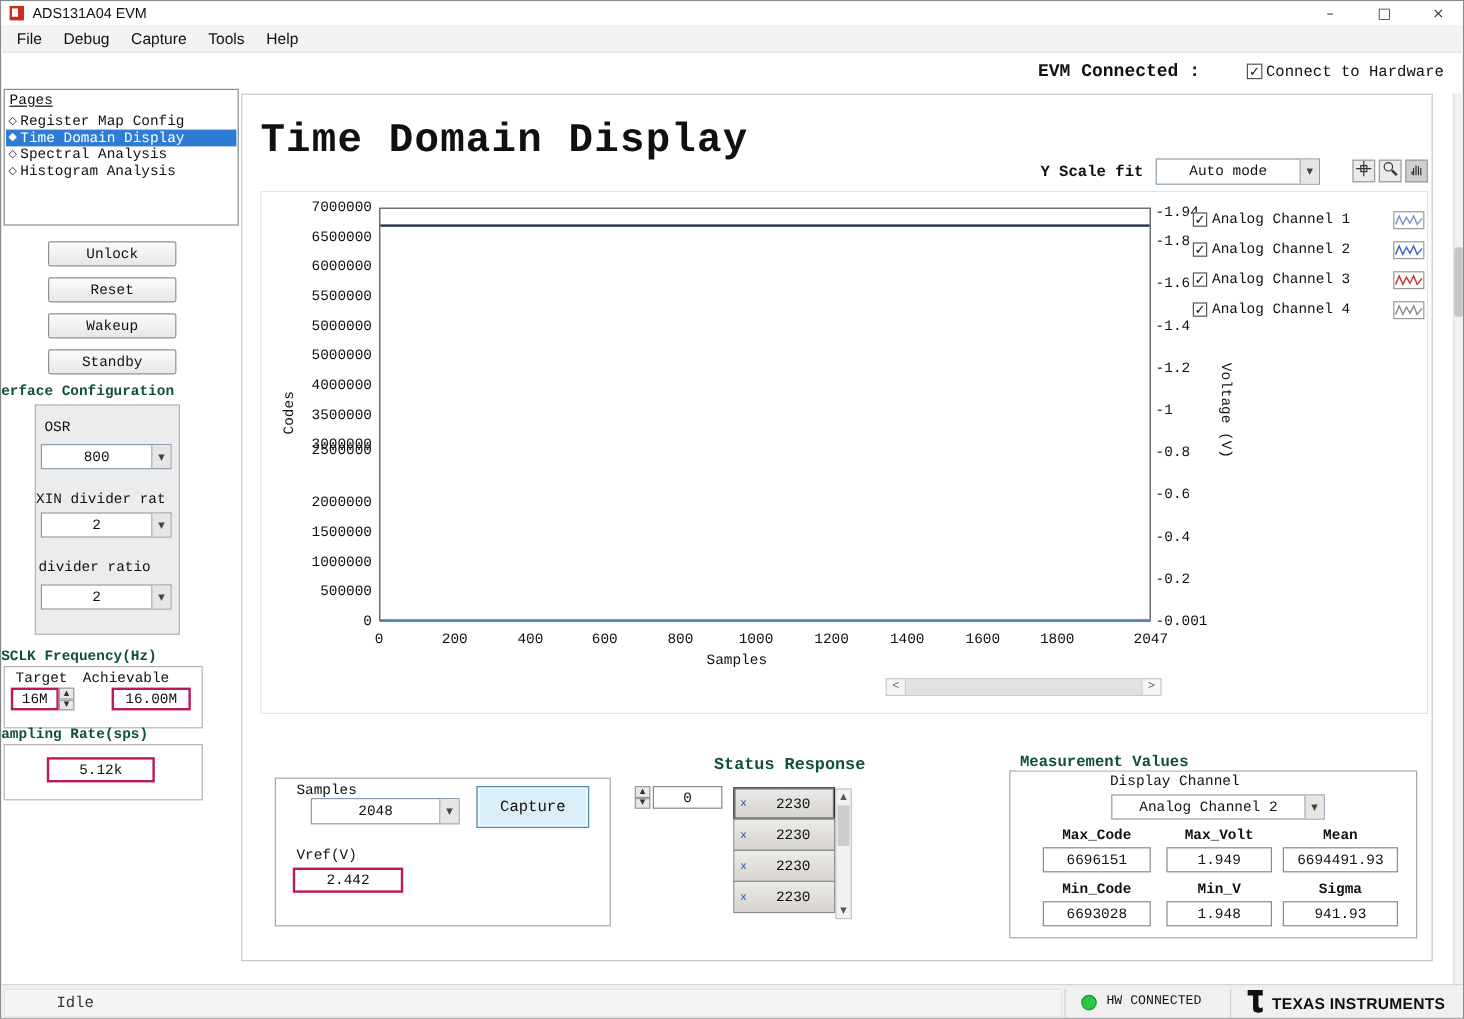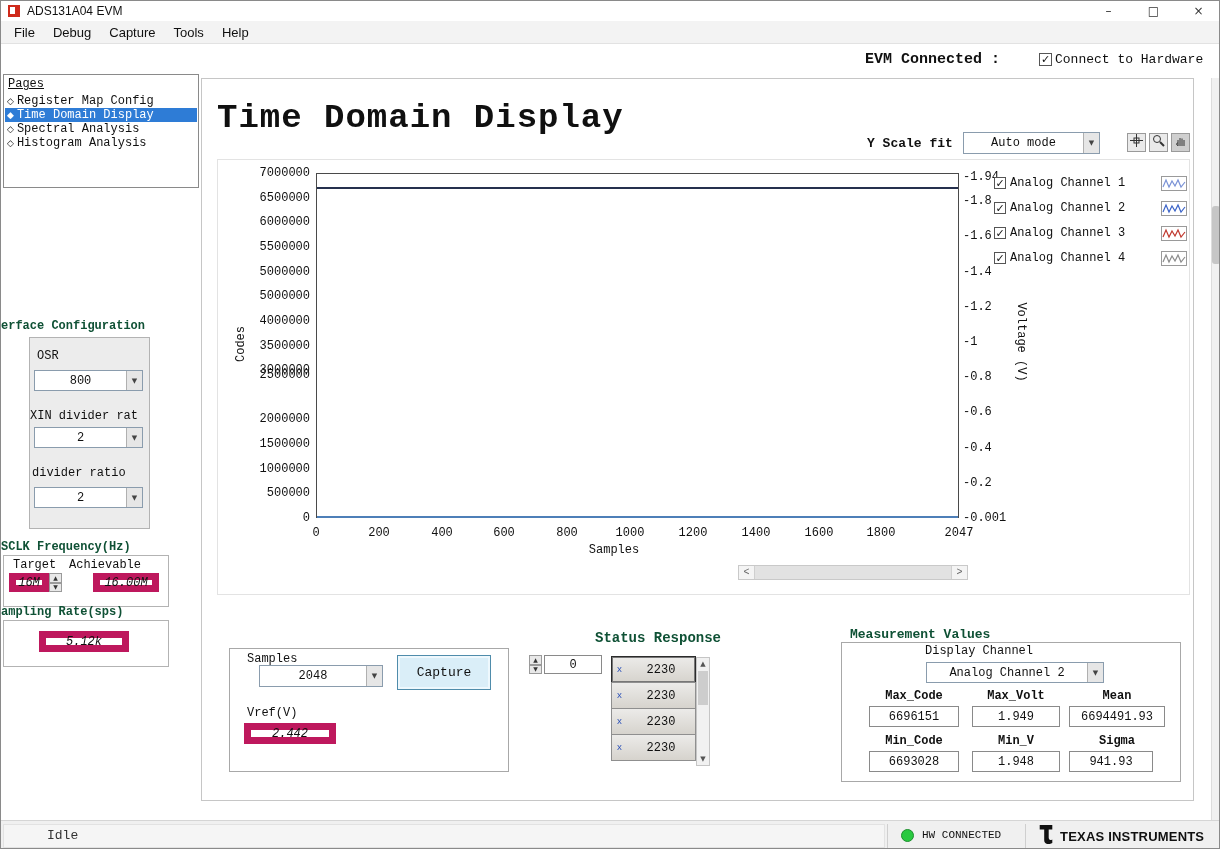--- a/index.html
+++ b/index.html
@@ -57,21 +57,21 @@
 .dd-iclk{left:33px;top:486px;width:109px;}
 .dd-yscale{left:962px;top:131px;width:137px;height:22px;}
 .dd-samples{left:258px;top:664px;width:124px;height:22px;}
 .dd-display{left:925px;top:661px;width:178px;}
 
 
 .sclk-heading{left:0;top:539px;}
 .sclk-box{left:2px;top:554px;width:166px;height:52px;border:1px solid #b3b3b3;background:#fff;}
 .target-label{left:12px;top:557px;}
 .achv-label{left:68px;top:557px;}
-.field{background:#fff;border:7px solid #be185d;display:flex;align-items:center;justify-content:center;white-space:nowrap;font-style:italic;}
+.field{background:#fff;border:2px solid #be185d;display:flex;align-items:center;justify-content:center;white-space:nowrap;}
 .target-field{left:8px;top:572px;width:40px;height:19px;}
 .spinner{left:48px;top:572px;width:13px;height:19px;display:flex;flex-direction:column;}
 .spin-btn{flex:1;background:#e8e8e8;border:1px solid #9a9a9a;display:flex;align-items:center;justify-content:center;font-size:6px;color:#333;line-height:1;}
 .achv-field{left:92px;top:572px;width:66px;height:19px;}
 .sampling-heading{left:0;top:604px;}
 .sampling-box{left:2px;top:619px;width:166px;height:47px;border:1px solid #b3b3b3;background:#fff;}
 .sampling-field{left:38px;top:630px;width:90px;height:21px;}
 
 
 .main-panel{left:200px;top:77px;width:993px;height:723px;border:1px solid #c6c6c6;background:#fff;}
@@ -194,20 +194,26 @@
           <div class="glyph diamond">◇</div>
           <div class="page-label">Spectral Analysis</div>
         </div>
         <div class="page-item">
           <div class="glyph diamond">◇</div>
           <div class="page-label">Histogram Analysis</div>
         </div>
       </div>
   </div>
 
+  <div class="sidebar-buttons">
+      <div class="side-btn">Unlock</div>
+      <div class="side-btn">Reset</div>
+      <div class="side-btn">Wakeup</div>
+      <div class="side-btn">Standby</div>
+    </div>
 
   <div class="section-heading iface-heading">erface Configuration</div>
   <div class="config-box"></div>
   <div class="osr-label">OSR</div>
   <div class="dropdown dd-osr">
     <div class="dd-value">800</div>
     <div class="glyph dd-arrow">▼</div>
   </div>
   <div class="clkin-label">XIN divider rat</div>
   <div class="dropdown dd-clkin">
@@ -431,14 +437,14 @@
     <div class="meas-field" style="left: 868px; top: 705px; width: 90px;">6696151</div>
     <div class="meas-label" style="left: 971px; top: 688px; width: 88px;">Max_Volt</div>
     <div class="meas-field" style="left: 971px; top: 705px; width: 88px;">1.949</div>
     <div class="meas-label" style="left: 1068px; top: 688px; width: 96px;">Mean</div>
     <div class="meas-field" style="left: 1068px; top: 705px; width: 96px;">6694491.93</div>
     <div class="meas-label" style="left: 868px; top: 733px; width: 90px;">Min_Code</div>
     <div class="meas-field" style="left: 868px; top: 750px; width: 90px;">6693028</div>
     <div class="meas-label" style="left: 971px; top: 733px; width: 88px;">Min_V</div>
     <div class="meas-field" style="left: 971px; top: 750px; width: 88px;">1.948</div>
     <div class="meas-label" style="left: 1068px; top: 733px; width: 96px;">Sigma</div>
-    <div class="meas-field" style="left: 1068px; top: 750px; width: 84px;">941.93</div>
+    <div class="meas-field" style="left: 1068px; top: 750px; width: 96px;">941.93</div>
   </div>
 
 </body></html>

